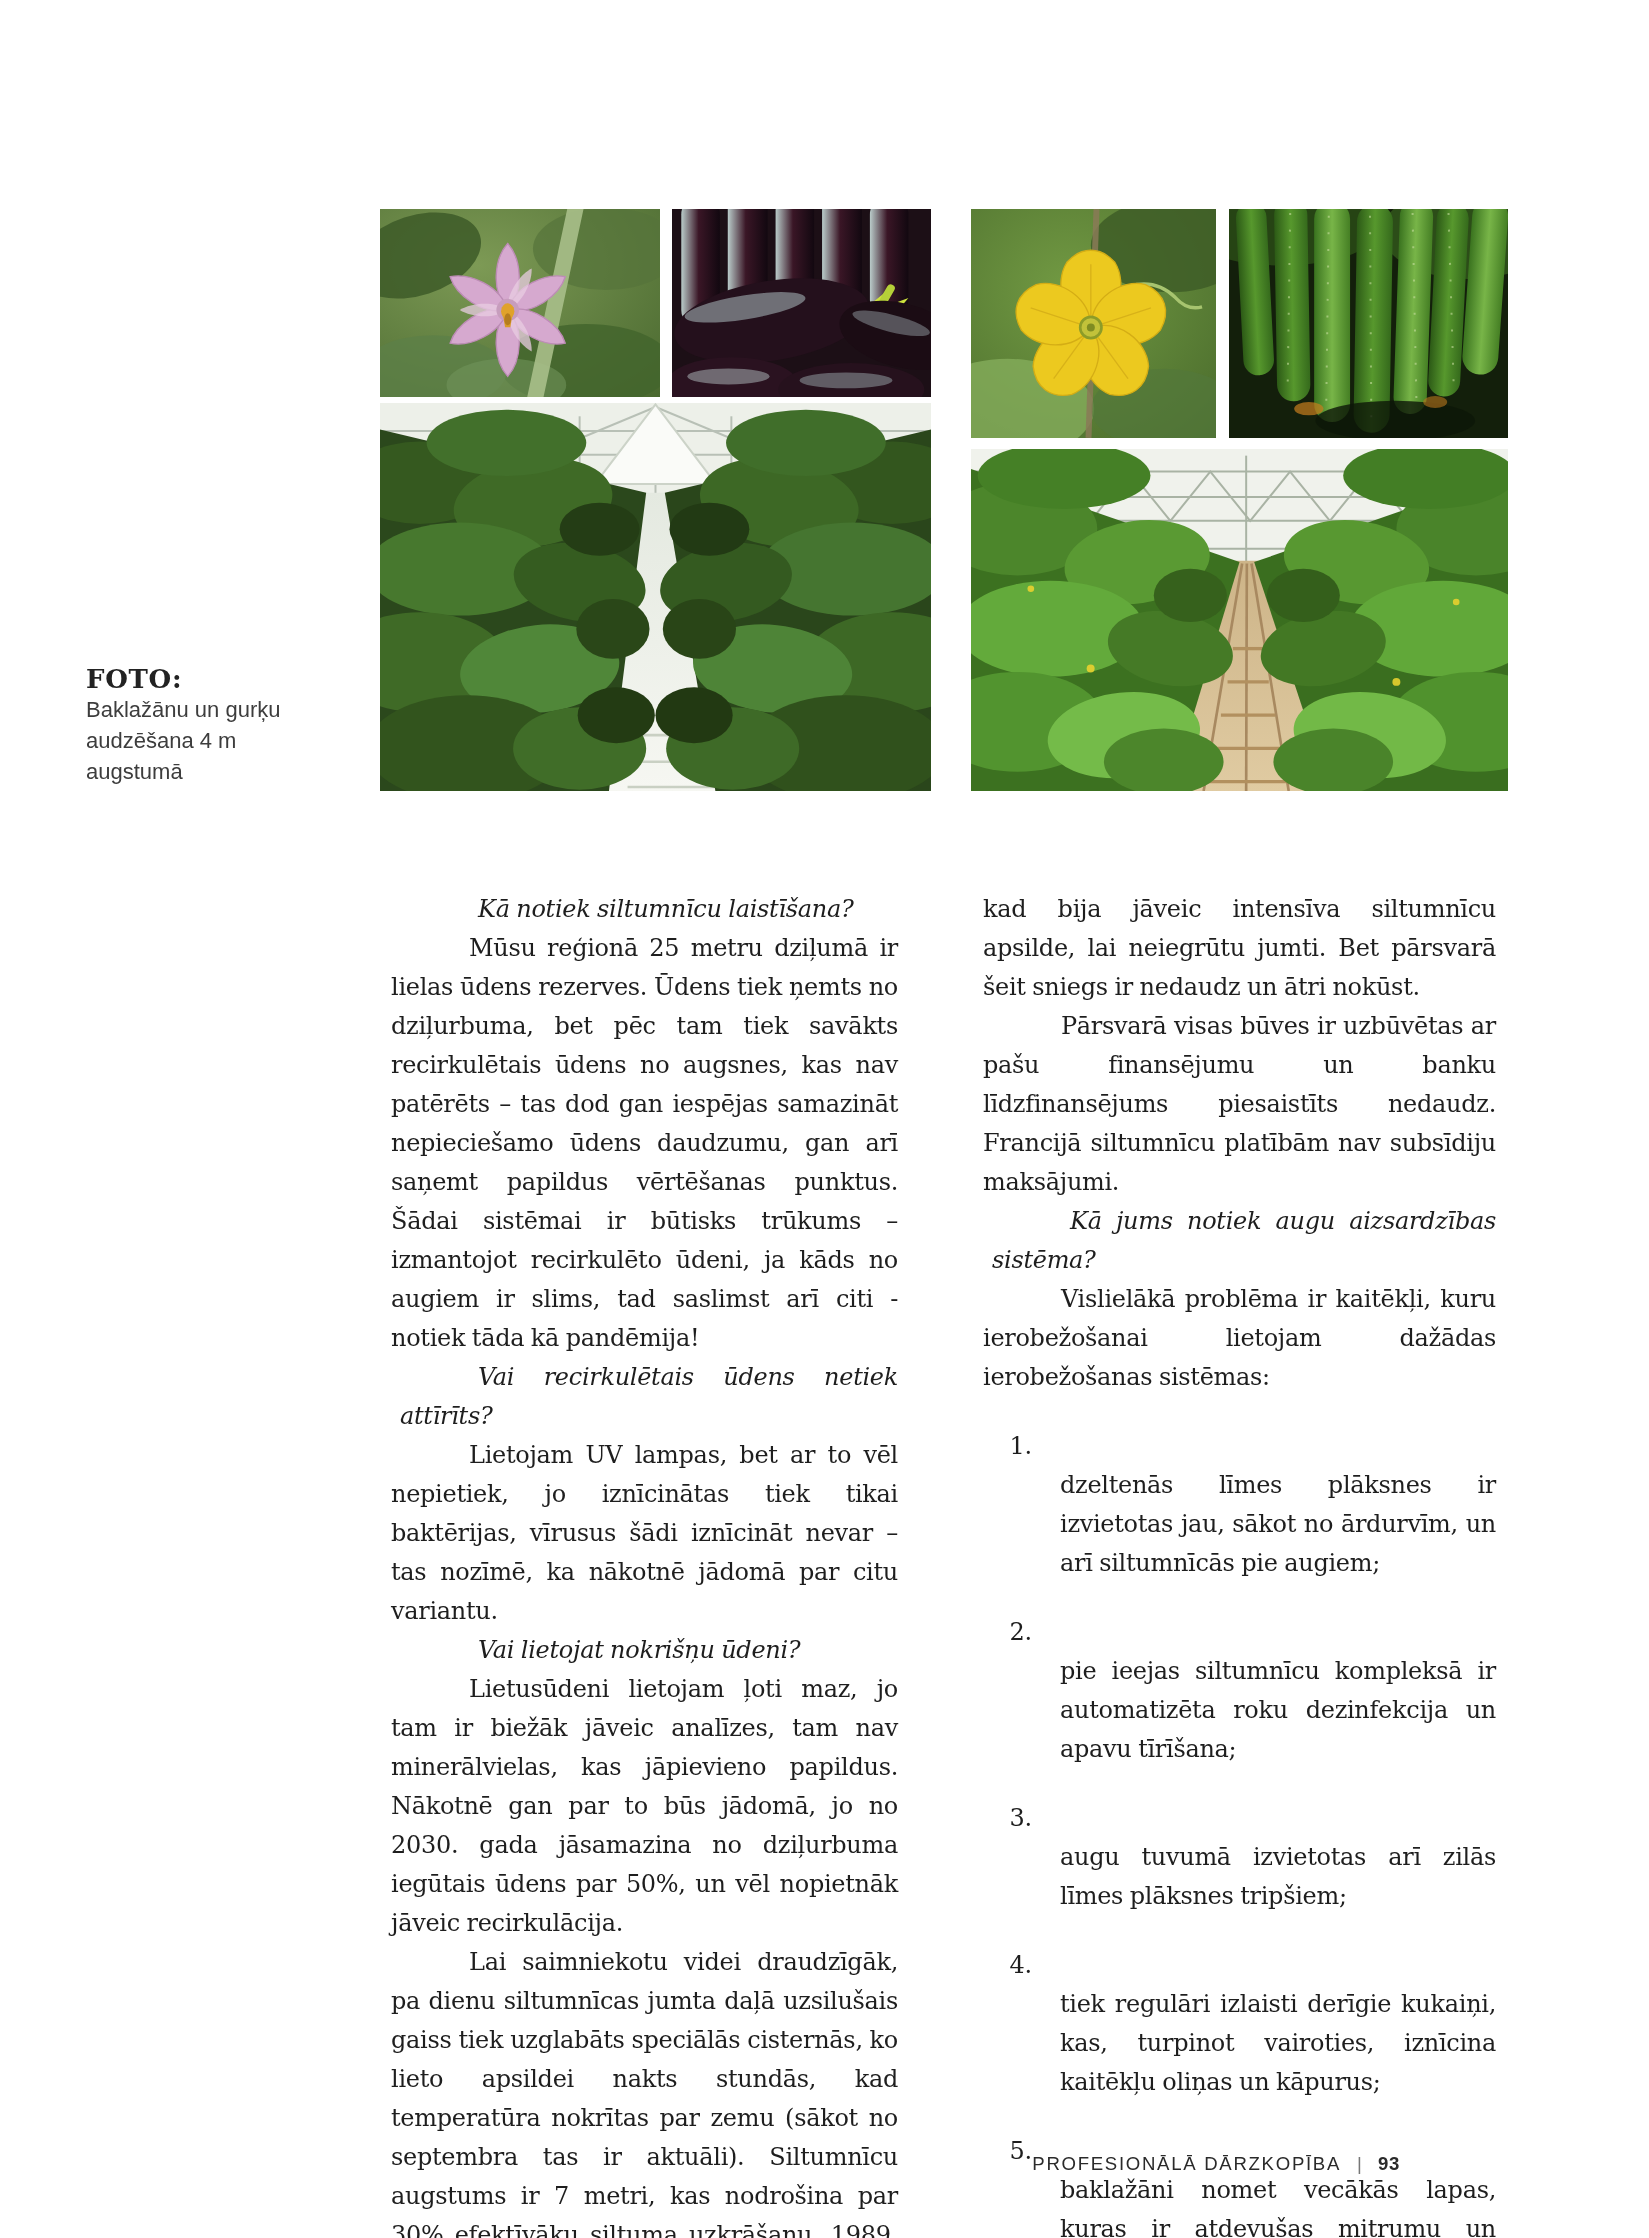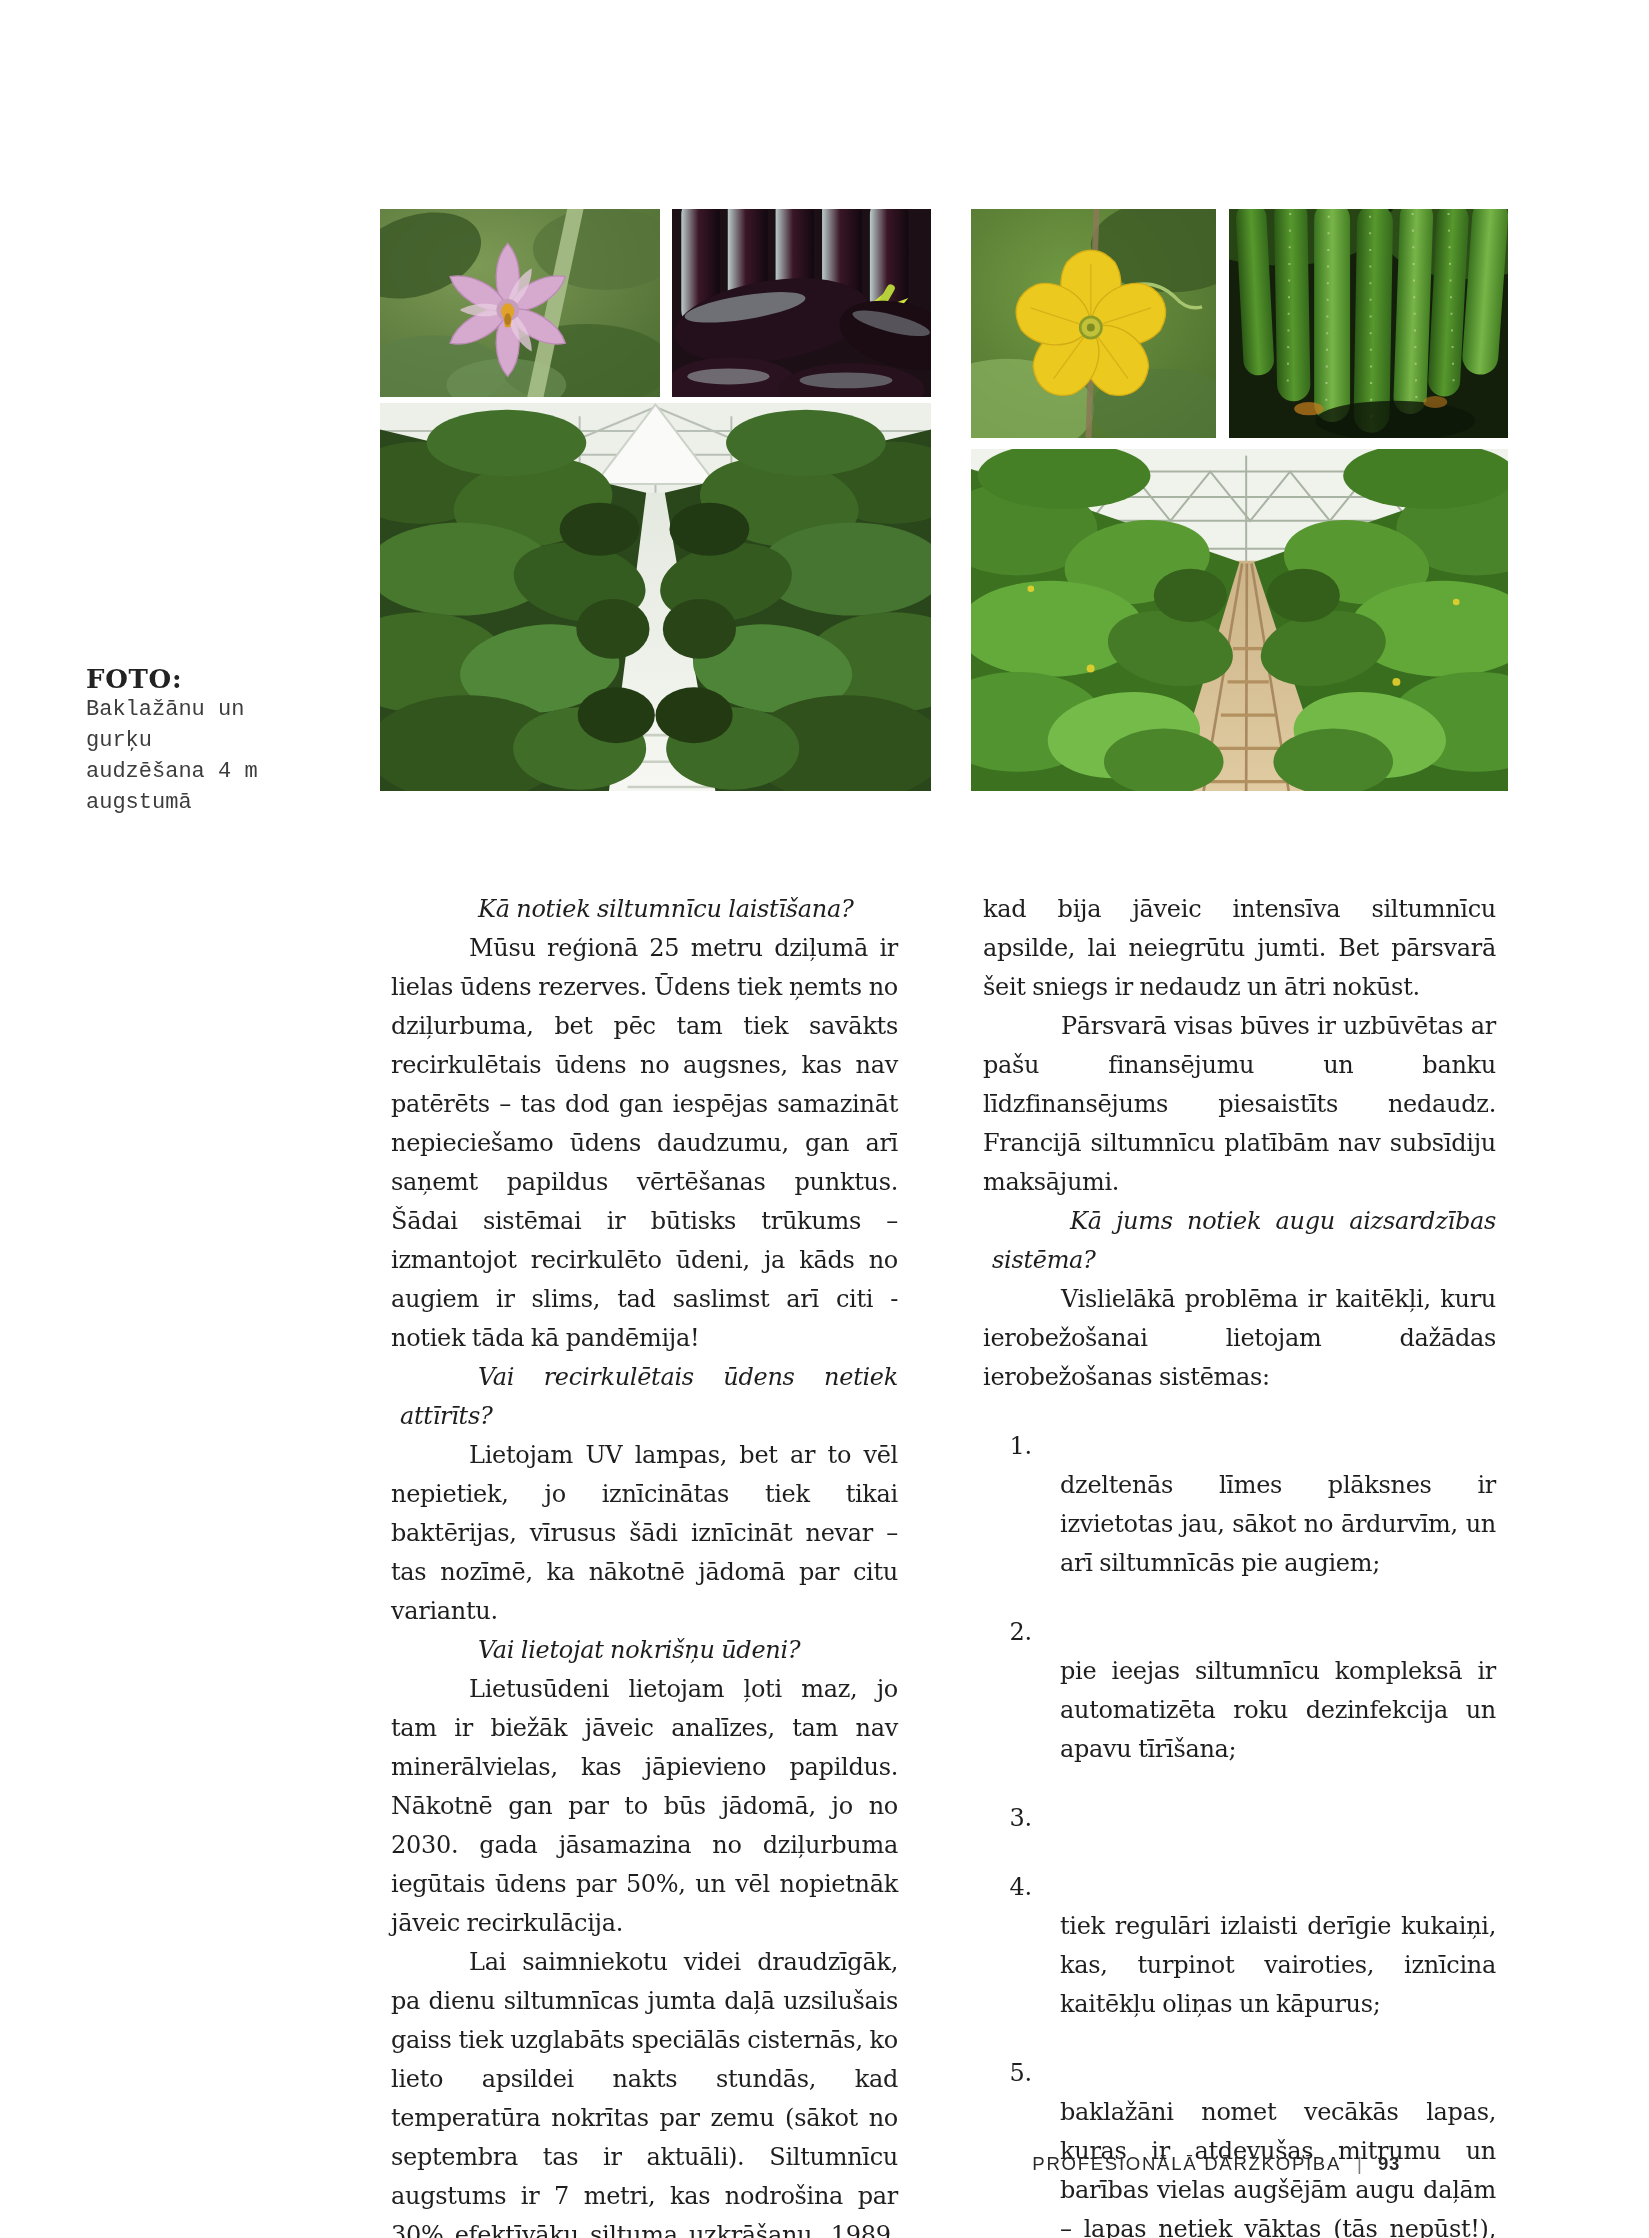--- a/index.html
+++ b/index.html
@@ -18,21 +18,21 @@
   
   .caption{position:absolute;left:86px;top:664px;width:233px;}
   .caption .label{
     font-family:"DejaVu Serif", serif;
     font-weight:bold;
     font-size:26px;
     letter-spacing:0.7px;
     color:#222222;
   }
   .caption .cap-line{
-    font-family:Liberation Mono, monospace;
+    font-family:Liberation Sans, sans-serif;
     font-size:22px;
     line-height:31px;
     color:#3d3d3d;
   }
   .caption .cap-line:first-of-type{margin-top:9.3px;}
 
   
   .col{
     position:absolute;
     top:890px;
@@ -367,20 +367,21 @@
       <div class="li">
         <span class="li-num">1.</span>
         <span class="li-text">dzeltenās līmes plāksnes ir izvietotas jau, sākot no ārdurvīm, un arī siltumnīcās pie augiem;</span>
       </div>
       <div class="li">
         <span class="li-num">2.</span>
         <span class="li-text">pie ieejas siltumnīcu kompleksā ir automatizēta roku dezinfekcija un apavu tīrīšana;</span>
       </div>
       <div class="li">
         <span class="li-num">3.</span>
+        <span class="li-text">augu tuvumā izvietotas arī zilās līmes plāksnes tripšiem;</span>
       </div>
       <div class="li">
         <span class="li-num">4.</span>
         <span class="li-text">tiek regulāri izlaisti derīgie kukaiņi, kas, turpinot vairoties, iznīcina kaitēkļu oliņas un kāpurus;</span>
       </div>
       <div class="li">
         <span class="li-num">5.</span>
         <span class="li-text">baklažāni nomet vecākās lapas, kuras ir atdevušas mitrumu un barības vielas augšējām augu daļām – lapas netiek vāktas (tās nepūst!), jo uz tām vēl atrodas derīgie kukaiņi, kas turpina vairoties;</span>
       </div>
     </div>

